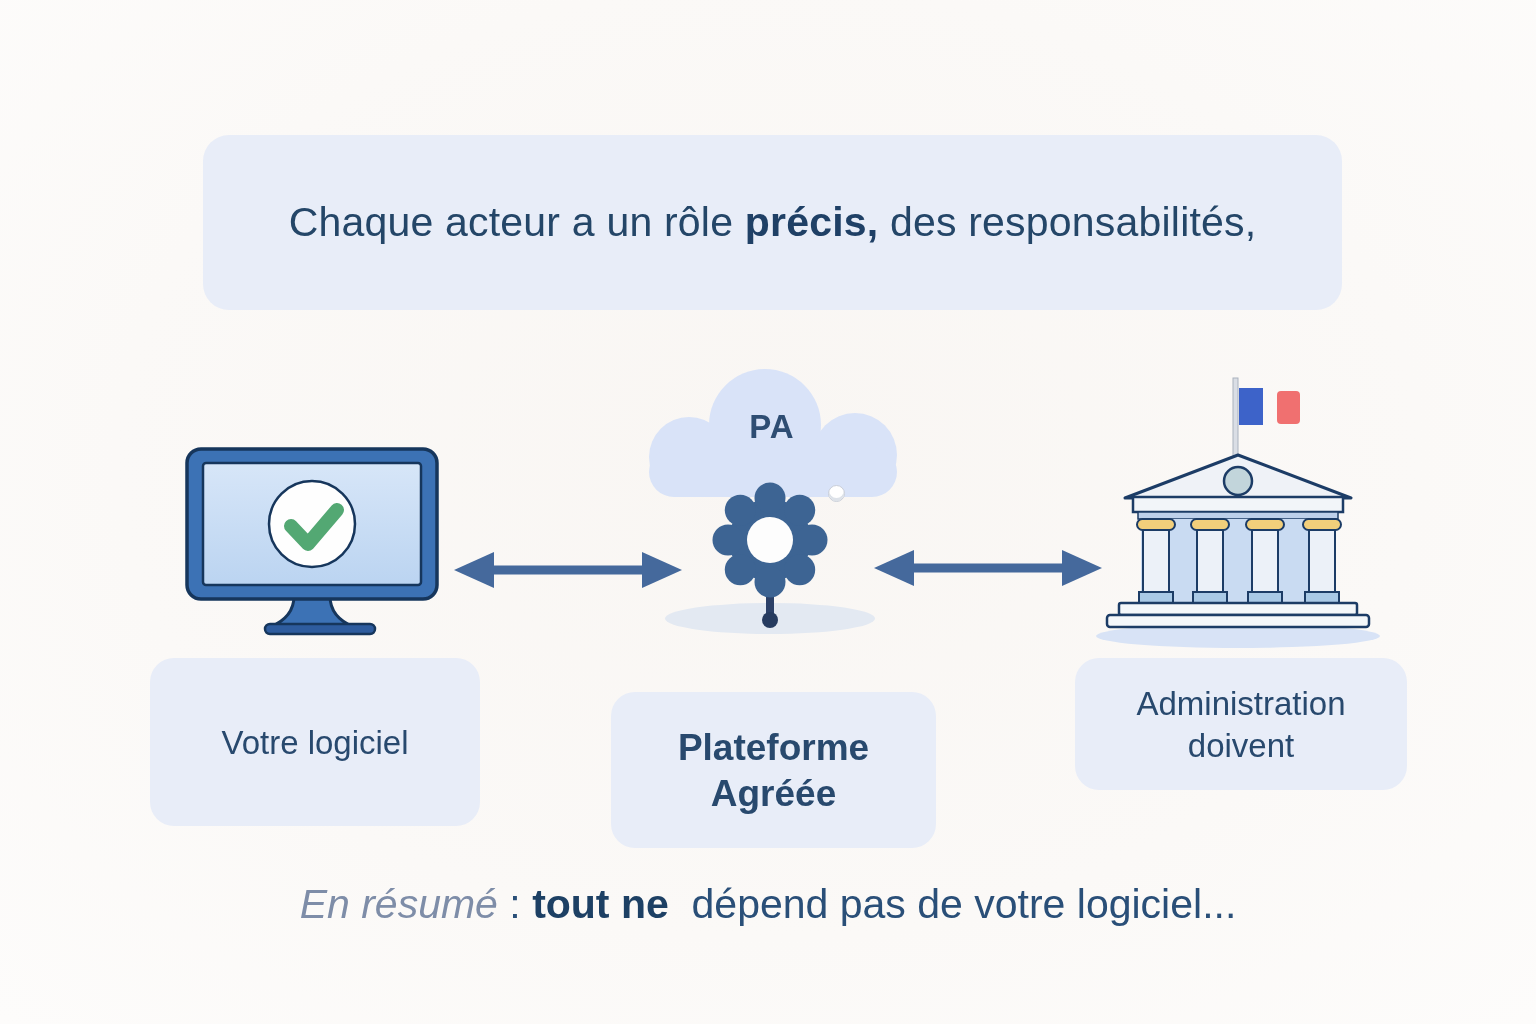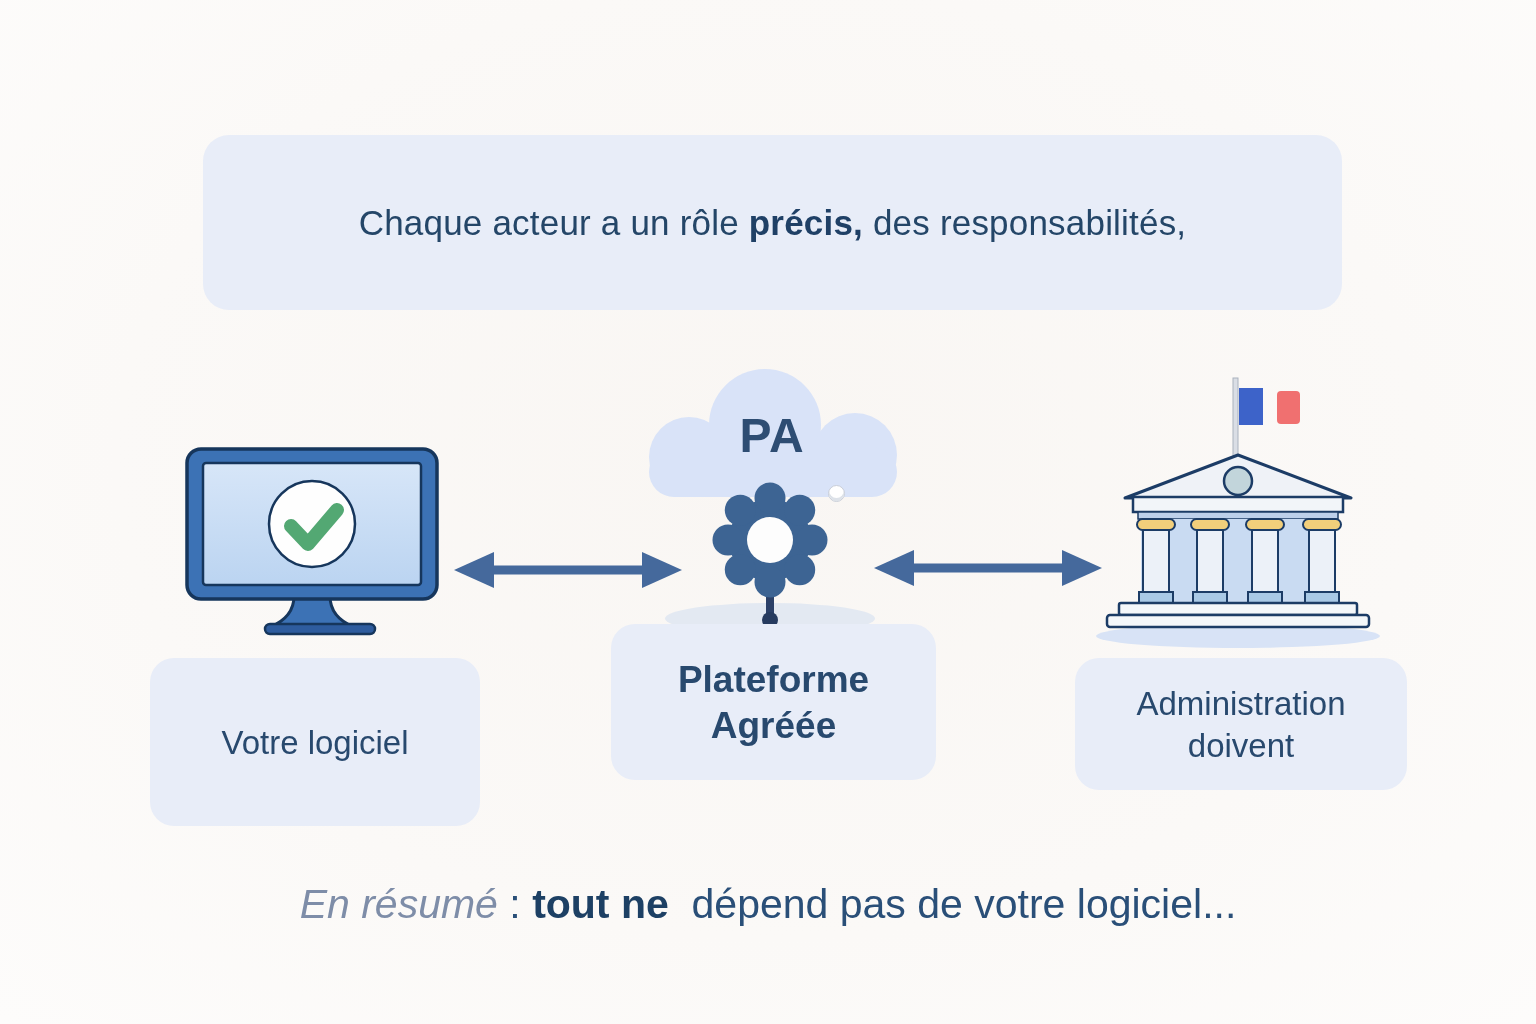--- a/index.html
+++ b/index.html
@@ -12,52 +12,52 @@
     font-family:"Liberation Sans", sans-serif;
     color:#234669;
   }
   [data-bind] { white-space:pre-wrap; }
 
   
   .header-box {
     position:absolute; left:203px; top:135px; width:1139px; height:175px;
     background:#E8EDF8; border-radius:26px;
     display:flex; flex-direction:column; align-items:center; justify-content:center;
-    gap:24px; font-size:35px; line-height:1; color:#244668; letter-spacing:0.2px;
+    gap:24px; font-size:41px; line-height:1; color:#244668; letter-spacing:0.2px;
   }
   .header-line { text-align:center; }
   .em-semibold { font-weight:700; color:#1F4066; }
   .em-bold { font-weight:700; color:#1D3E65; }
 
   
   .abs { position:absolute; }
   .cloud-label {
     position:absolute; left:637px; top:408px; width:270px;
-    text-align:center; font-size:48px; font-weight:700; color:#2E4D73; letter-spacing:1px;
+    text-align:center; font-size:33px; font-weight:700; color:#2E4D73; letter-spacing:1px;
   }
   .mini-dot {
     position:absolute; left:828px; top:485px; width:17px; height:17px;
     border-radius:50%; background:#FFFFFF; border:1.5px solid #C9CED8;
     box-shadow: inset 0 -3px 0 #DDE2E9;
   }
   .gear-shadow {
     position:absolute; left:665px; top:603px; width:210px; height:31px;
     border-radius:50%; background:#E3E9F2;
   }
 
   
   .label-box {
     position:absolute; background:#E8EDF8; border-radius:24px;
     display:flex; flex-direction:column; align-items:center; justify-content:center;
     text-align:center; gap:9px; line-height:1;
   }
   .label-box.regular { font-size:33px; color:#28496E; }
   .label-box.bold { font-size:37px; font-weight:700; color:#28496E; }
   .box-software { left:150px; top:658px; width:330px; height:168px; }
-  .box-platform { left:611px; top:624px; width:325px; height:156px; }
+  .box-platform { left:611px; top:692px; width:325px; height:156px; }
   .box-tax      { left:1075px; top:658px; width:332px; height:132px; }
 
   
   .footer-line {
     position:absolute; left:0; top:864px; width:1536px;
     text-align:center; font-size:41px; line-height:1.2; color:#2A4F78;margin-top:16px;
   }
   .footer-intro { font-style:italic; color:#7E8DA8; }
   .footer-sep { color:#2A4F78; }
   .footer-em { font-weight:700; color:#1D4064; }

